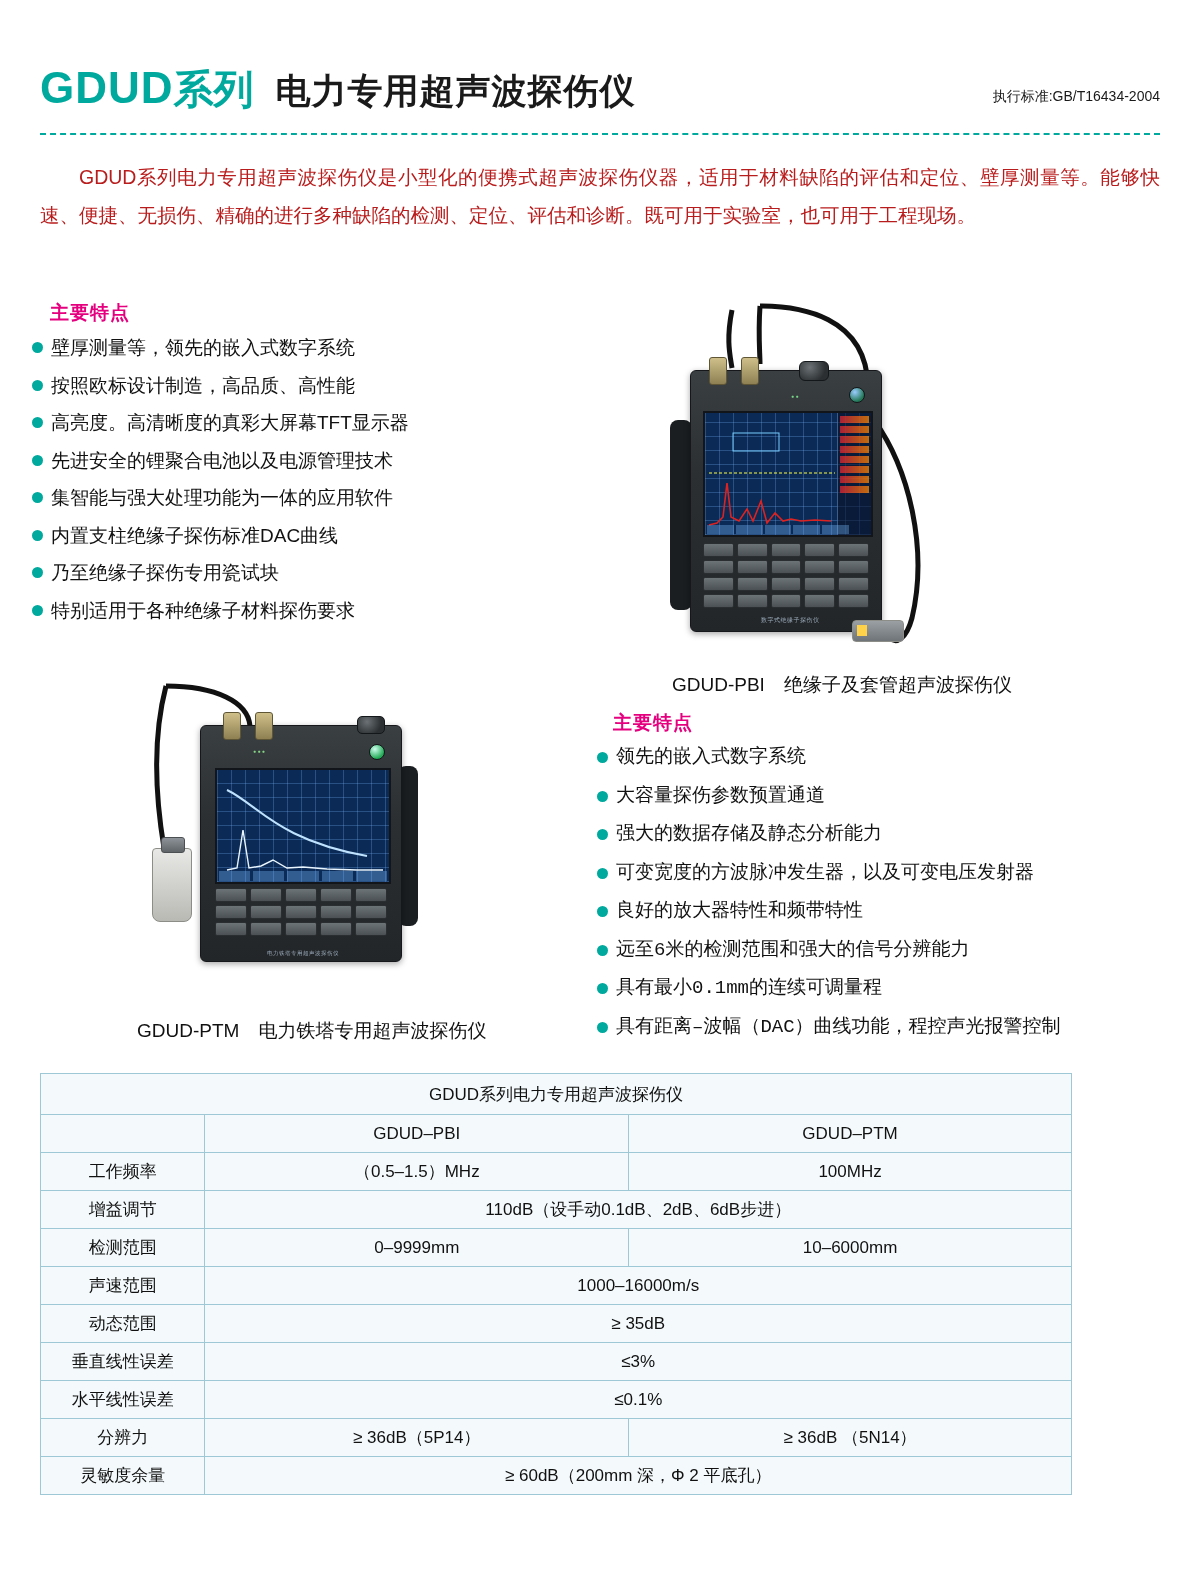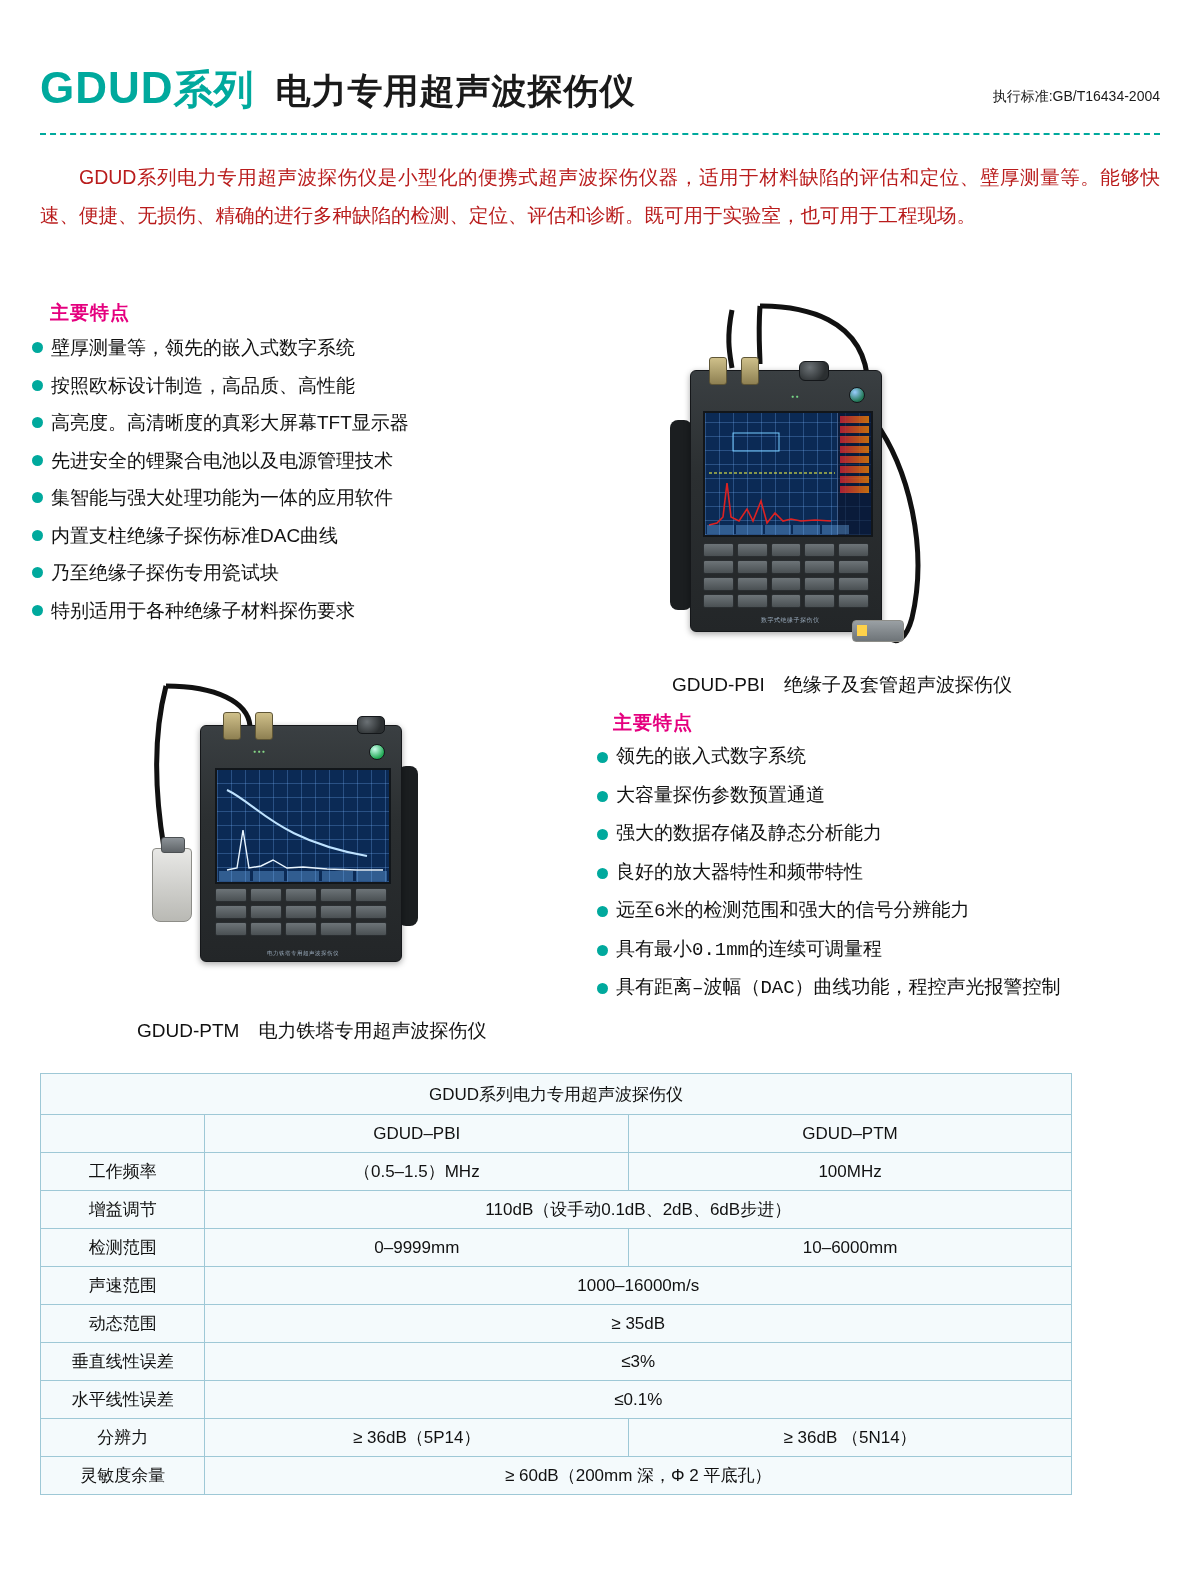--- a/index.html
+++ b/index.html
@@ -377,20 +377,24 @@
     <span class="bullet"></span>
     <span class="feat-text">领先的嵌入式数字系统</span>
   </div>
   <div class="feat-item">
     <span class="bullet"></span>
     <span class="feat-text">大容量探伤参数预置通道</span>
   </div>
   <div class="feat-item">
     <span class="bullet"></span>
     <span class="feat-text">强大的数据存储及静态分析能力</span>
+  </div>
+  <div class="feat-item">
+    <span class="bullet"></span>
+    <span class="feat-text">可变宽度的方波脉冲发生器，以及可变电压发射器</span>
   </div>
   <div class="feat-item">
     <span class="bullet"></span>
     <span class="feat-text">良好的放大器特性和频带特性</span>
   </div>
   <div class="feat-item">
     <span class="bullet"></span>
     <span class="feat-text">远至6米的检测范围和强大的信号分辨能力</span>
   </div>
   <div class="feat-item">

